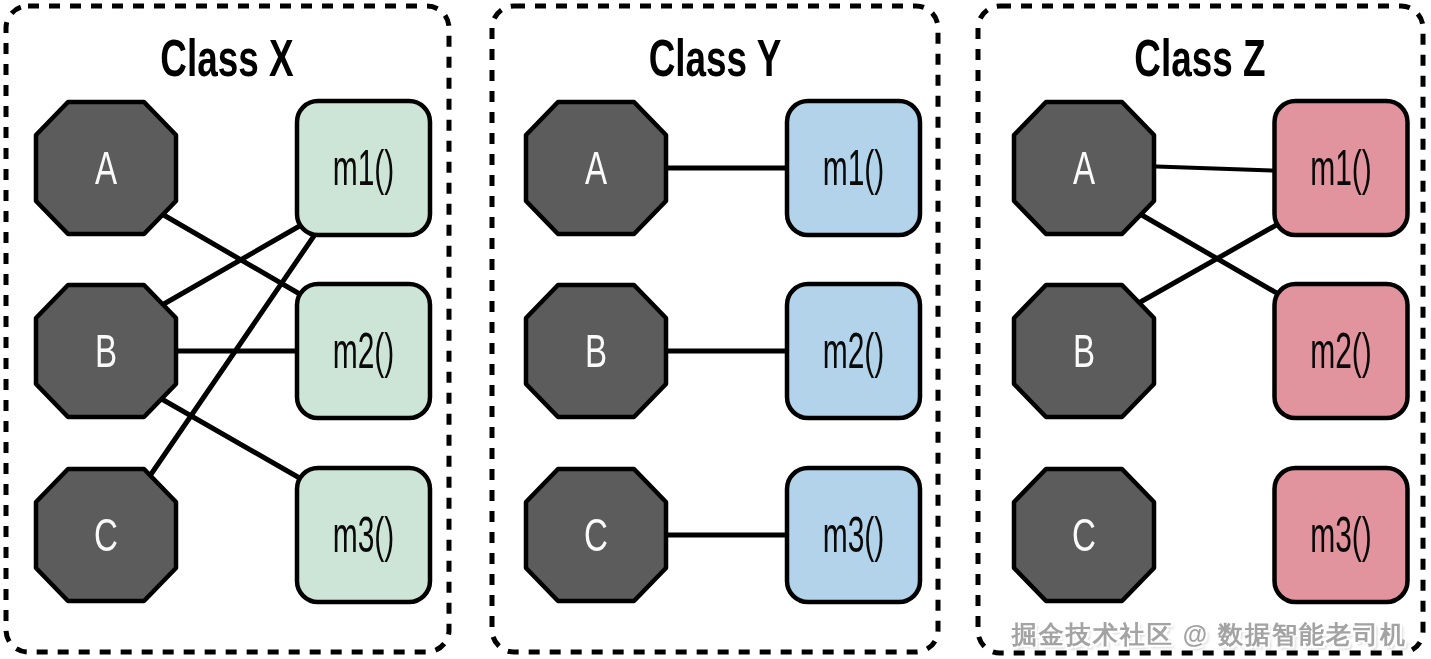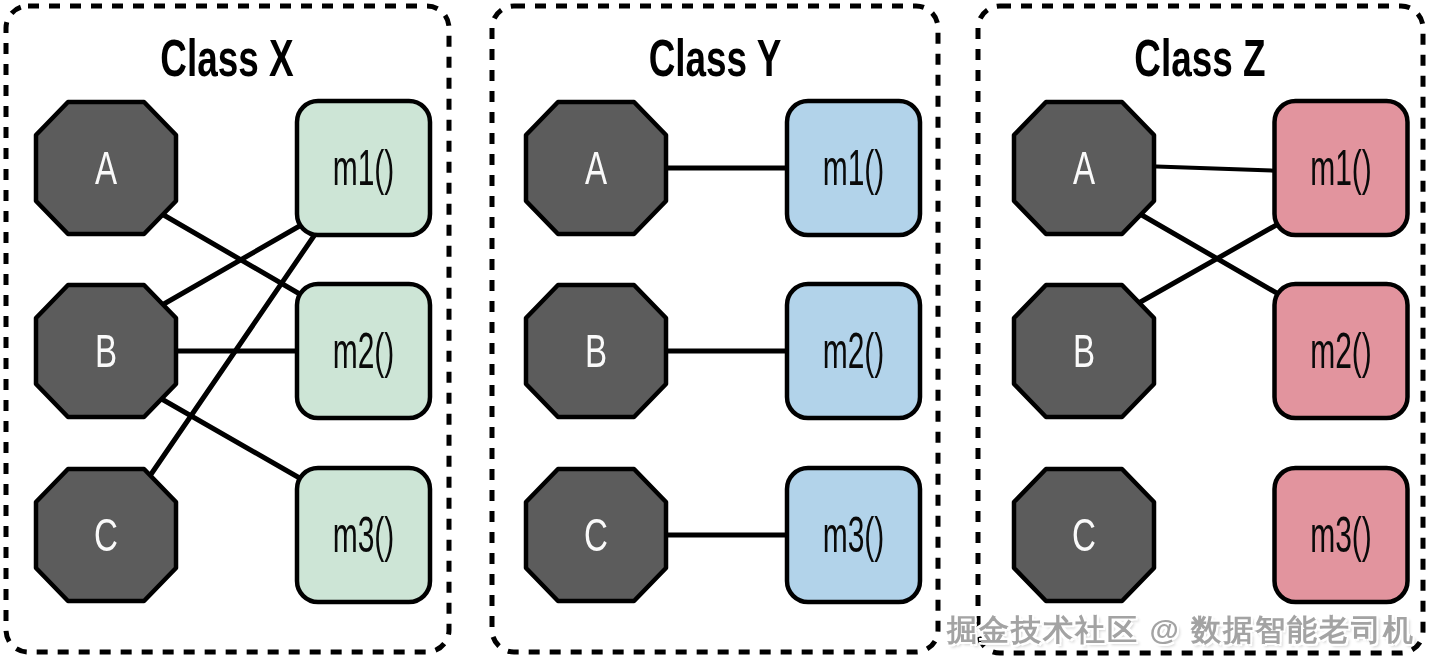--- a/index.html
+++ b/index.html
@@ -44,23 +44,23 @@
     fill:#fafafa;
     text-anchor:middle;
   }
   .mlabel{
     font-size:50px;
     fill:#0a0a0a;
     text-anchor:middle;
   }
   .watermark{
     position:absolute;
-    right:16px;
+    right:24px;
     bottom:8px;
-    font-size:30px;
+    font-size:25px;
     font-weight:bold;
     letter-spacing:2px;
     color:#a3a3a3;
     text-shadow:
       -2px -2px 0 #ffffff,
        2px -2px 0 #ffffff,
       -2px  2px 0 #ffffff,
        2px  2px 0 #ffffff,
        3px  3px 3px rgba(0,0,0,0.18);
     white-space:nowrap;

